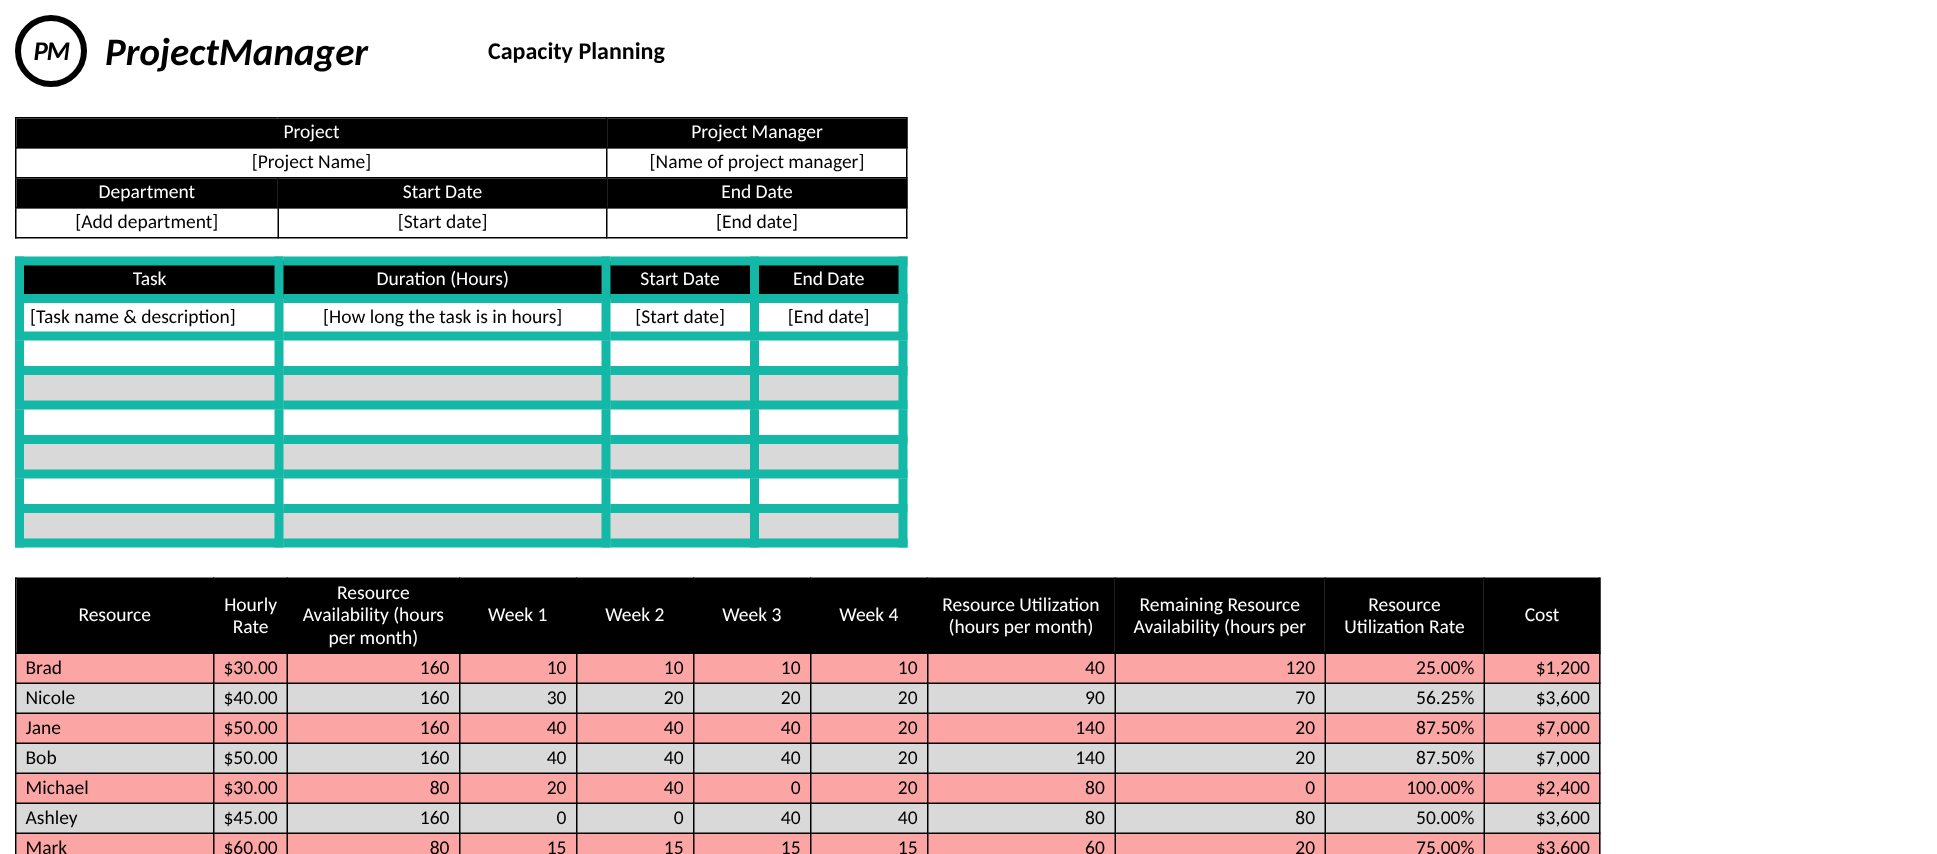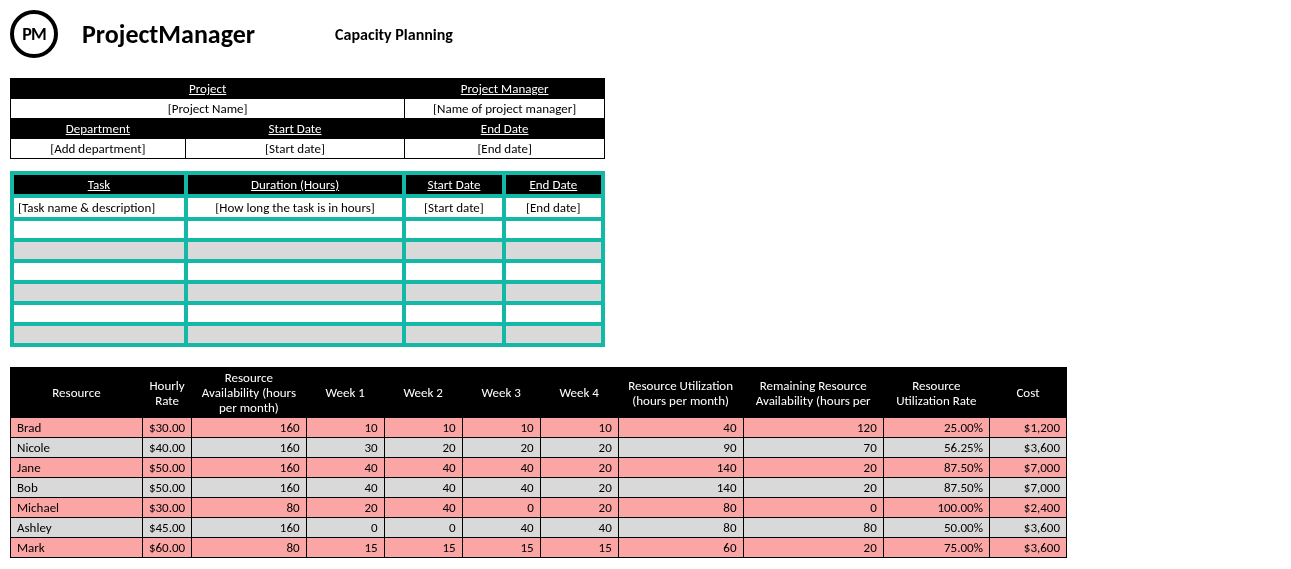--- a/index.html
+++ b/index.html
@@ -14,21 +14,22 @@
   }
   .header-row {
     display: flex;
     align-items: center;
     gap: 80px;
     margin-bottom: 20px;
   }
   .logo-block {
     display: flex;
     align-items: center;
-    gap: 24px;
+    gap: 12px;
+    font-style: italic;
   }
   .logo-circle {
     width: 48px;
     height: 48px;
     border: 4px solid #000;
     border-radius: 50%;
     display: flex;
     align-items: center;
     justify-content: center;
     font-weight: 900;
@@ -47,39 +48,38 @@
     border-collapse: collapse;
   }
   .blackhead td, .blackhead th {
     background: #000;
     color: #fff;
     font-weight: 400;
     text-align: center;
     border: 1px solid #000;
     padding: 2px 4px;
     height: 20px;
-    text-decoration: underline;
   }
   .whitecell {
     background: #fff;
     color: #000;
     text-align: center;
     border: 1px solid #000;
     padding: 2px 4px;
     height: 20px;
   }
   .section { margin-bottom: 12px; }
 
   
   .proj-table { width: 595px; }
   .proj-table td { height: 20px; }
 
   
   .task-table { width: 595px; }
-  .task-table td { height: 20px; border: 4px solid #14b8a6; }
+  .task-table td { height: 20px; border: 6px solid #14b8a6; }
   .task-table .blank { background: #fff; }
   .task-table .shade { background: #d9d9d9; }
 
   
   .res-table { width: 1057px; margin-top: 20px; border-radius: 32px; }
   .res-table th {
     background: #000;
     color: #fff;
     font-weight: 400;
     text-align: center;

